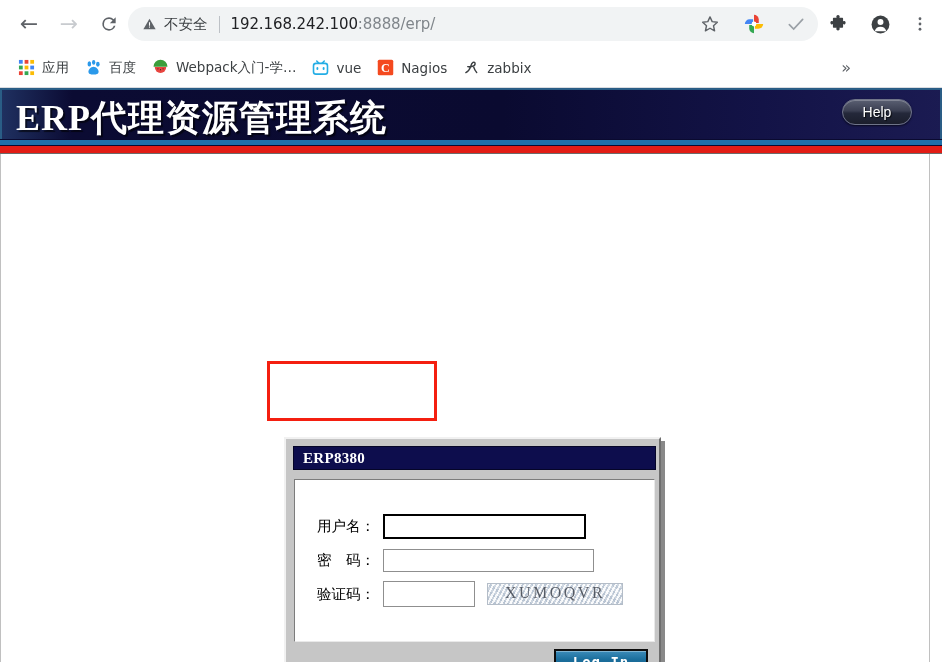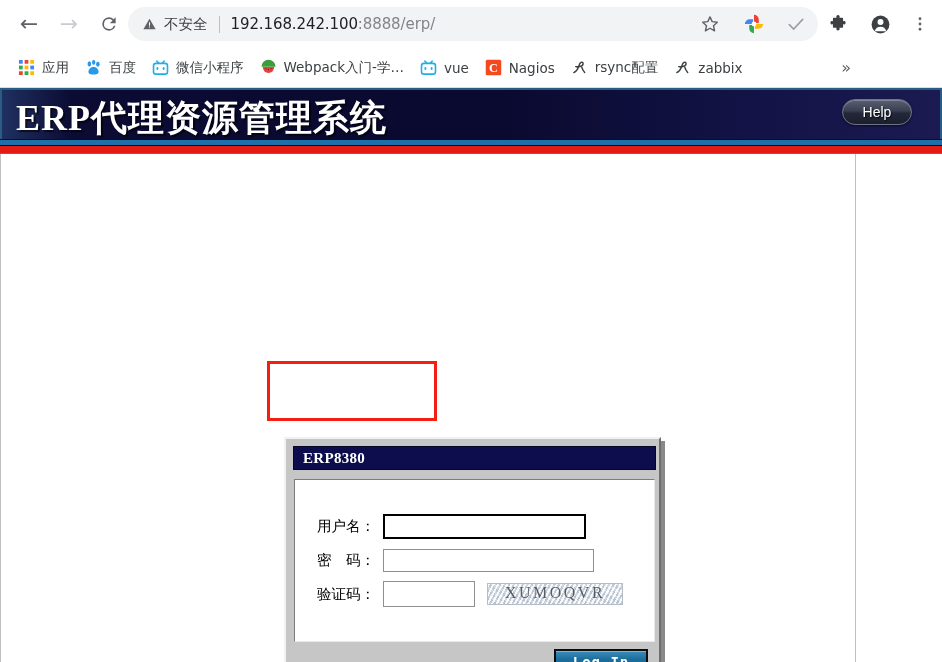--- a/index.html
+++ b/index.html
@@ -228,21 +228,21 @@
   .stripe-red {
     width: 942px;
     height: 8px;
     background: #e21c15;
     box-sizing: border-box;
     border-bottom: 1px solid #6b6b6b;
   }
 
   .page-body {
     position: relative;
-    width: 856px;
+    width: 930px;
     height: 508px;
     background: #ffffff;
     box-sizing: border-box;
     border-left: 1px solid #c0c0c0;
     border-right: 1px solid #c0c0c0;
   }
 
   
   .login-dialog {
     position: absolute;
@@ -501,29 +501,20 @@
       <div class="bm-item">
         <svg class="bm-ico" viewBox="0 0 18 18">
           <ellipse cx="4.6" cy="5.2" rx="1.9" ry="2.7" fill="#2b99ea"></ellipse>
           <ellipse cx="9.2" cy="3.6" rx="1.8" ry="2.6" fill="#2b99ea"></ellipse>
           <ellipse cx="13.6" cy="5.6" rx="1.9" ry="2.6" fill="#2b99ea"></ellipse>
           <path d="M9 8.2c3 0 5.4 3 5.4 5.4 0 1.7-1.3 2.7-3 2.7H6.6c-1.7 0-3-1-3-2.7C3.6 11.2 6 8.2 9 8.2z" fill="#2b99ea"></path>
         </svg>
         <span class="bm-label">百度</span>
       </div>
 
-      <div class="bm-item">
-        <svg class="bm-ico" viewBox="0 0 18 18">
-          <path d="M5 2.2 L7.4 4.6 M13 2.2 L10.6 4.6" stroke="#23ade5" stroke-width="1.6" fill="none" stroke-linecap="round"></path>
-          <rect x="1.6" y="4.6" width="14.8" height="11.4" rx="2.6" fill="#ffffff" stroke="#23ade5" stroke-width="1.7"></rect>
-          <rect x="4.7" y="8.4" width="2" height="3.2" rx="1" fill="#23ade5"></rect>
-          <rect x="11.3" y="8.4" width="2" height="3.2" rx="1" fill="#23ade5"></rect>
-        </svg>
-        <span class="bm-label">微信小程序</span>
-      </div>
 
       <div class="bm-item">
         <svg class="bm-ico" viewBox="0 0 18 18">
           <path d="M1.6 8.2 A7.4 7.4 0 0 1 16.4 8.2 Z" fill="#3b9e3b"></path>
           <path d="M2.9 8.6 A6.1 6.1 0 0 0 15.1 8.6 Z" fill="#e8443f"></path>
           <circle cx="6.3" cy="10.4" r="0.62" fill="#2a2a2a"></circle>
           <circle cx="9" cy="11.3" r="0.62" fill="#2a2a2a"></circle>
           <circle cx="11.7" cy="10.4" r="0.62" fill="#2a2a2a"></circle>
         </svg>
         <span class="bm-label">Webpack入门-学…</span>
@@ -540,27 +531,20 @@
       </div>
 
       <div class="bm-item">
         <svg class="bm-ico" viewBox="0 0 18 18">
           <rect x="0.8" y="0.8" width="16.4" height="16.4" rx="1.6" fill="#f4491f"></rect>
           <text x="9" y="13.4" font-family="Liberation Serif, serif" font-size="13" font-weight="bold" fill="#ffffff" text-anchor="middle">C</text>
         </svg>
         <span class="bm-label">Nagios</span>
       </div>
 
-      <div class="bm-item">
-        <svg class="bm-ico" viewBox="0 0 18 18">
-          <path d="M3 14.4c2.6-1.2 4.2-3.6 5-6.2.5-1.7 1.1-3.8 2.6-4.6 1.2-.6 2.2.2 2.2 1.3 0 1.6-1.8 2.6-3.4 3-1.5.4-3.1.5-4.4.2" fill="none" stroke="#3c4043" stroke-width="1.5" stroke-linecap="round"></path>
-          <path d="M11.4 8.8c.6 2 1.6 3.9 3.1 5.4" fill="none" stroke="#3c4043" stroke-width="1.5" stroke-linecap="round"></path>
-        </svg>
-        <span class="bm-label">rsync配置</span>
-      </div>
 
       <div class="bm-item">
         <svg class="bm-ico" viewBox="0 0 18 18">
           <path d="M3 14.4c2.6-1.2 4.2-3.6 5-6.2.5-1.7 1.1-3.8 2.6-4.6 1.2-.6 2.2.2 2.2 1.3 0 1.6-1.8 2.6-3.4 3-1.5.4-3.1.5-4.4.2" fill="none" stroke="#3c4043" stroke-width="1.5" stroke-linecap="round"></path>
           <path d="M11.4 8.8c.6 2 1.6 3.9 3.1 5.4" fill="none" stroke="#3c4043" stroke-width="1.5" stroke-linecap="round"></path>
         </svg>
         <span class="bm-label">zabbix</span>
       </div>
 
       <span class="bm-overflow">»</span>

